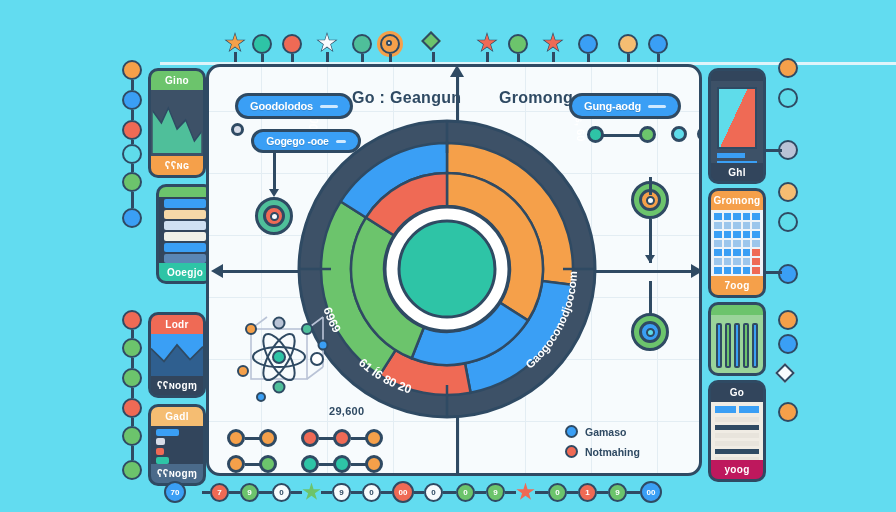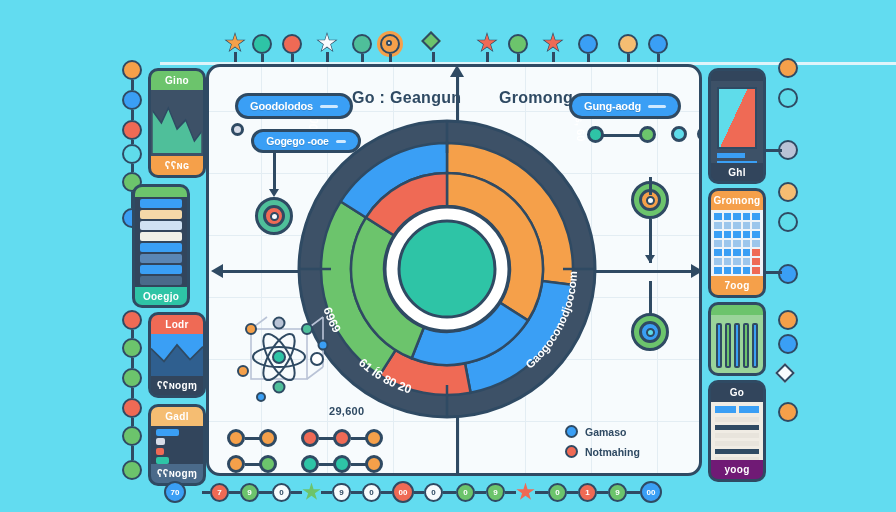--- a/index.html
+++ b/index.html
@@ -179,21 +179,21 @@
   <div id="left-cards">
       <div class="card" style="left: 148px; top: 56px; width: 58px; height: 110px;">
         <div class="hd" style="background:#6cc46c">Gino</div>
         <div style="height:calc(100% - 38px);overflow:hidden"><svg width="100%" height="100%" viewBox="0 0 60 44" preserveAspectRatio="none">
             <rect width="60" height="44" fill="#3d5167"></rect>
             <path d="M2 42 L2 14 L12 22 L20 12 L30 26 L40 20 L50 34 L58 28 L58 42 Z" fill="#4fbf9a"></path>
             <path d="M2 14 L12 22 L20 12 L30 26 L40 20 L50 34 L58 28" stroke="#2f4a63" stroke-width="1.4" fill="none"></path>
           </svg></div>
         <div class="ft" style="background:#f5a04a">ʕʕɴɢ</div>
       </div>
-      <div class="card" style="left: 132px; top: 172px; width: 58px; height: 124px;">
+      <div class="card" style="left: 156px; top: 172px; width: 58px; height: 100px;">
         <div style="height:10px;background:#6cc46c"></div>
         <div style="height:calc(100% - 28px);overflow:hidden">
           <div class="bar" style="position:relative;height:9px;margin:2px 5px;background:#3a9ff5"></div>
           <div class="bar" style="position:relative;height:9px;margin:2px 5px;background:#f5d8a8"></div>
           <div class="bar" style="position:relative;height:9px;margin:2px 5px;background:#cfe0f2"></div>
           <div class="bar" style="position:relative;height:9px;margin:2px 5px;background:#f0f0e8"></div>
           <div class="bar" style="position:relative;height:9px;margin:2px 5px;background:#3a9ff5"></div>
           <div class="bar" style="position:relative;height:9px;margin:2px 5px;background:#5a86b5"></div>
           <div class="bar" style="position:relative;height:9px;margin:2px 5px;background:#3a9ff5"></div>
           <div class="bar" style="position:relative;height:9px;margin:2px 5px;background:#4a6a8a"></div>
@@ -321,21 +321,21 @@
               <div style="flex:1;height:7px;background:#3a9ff5"></div>
             </div>
             <div style="height:5px;margin-bottom:3px;background:#e8e4dc"></div>
             <div style="height:5px;margin-bottom:3px;background:#2f4a63"></div>
             <div style="height:5px;margin-bottom:3px;background:#e8e4dc"></div>
             <div style="height:5px;margin-bottom:3px;background:#e8e4dc"></div>
             <div style="height:5px;margin-bottom:3px;background:#2f4a63"></div>
             <div style="height:5px;margin-bottom:3px;background:#e8e4dc"></div>
           </div>
         </div>
-        <div class="ft" style="background:#701a75">yooɡ</div>
+        <div class="ft" style="background:#be185d">yooɡ</div>
       </div>
     </div>
 
   <div class="panel">
 
     <div id="panel-grid">
         <div class="grid-v" style="left: 52px;"></div>
         <div class="grid-v" style="left: 118px;"></div>
         <div class="grid-v" style="left: 184px;"></div>
         <div class="grid-v" style="left: 250px;"></div>

